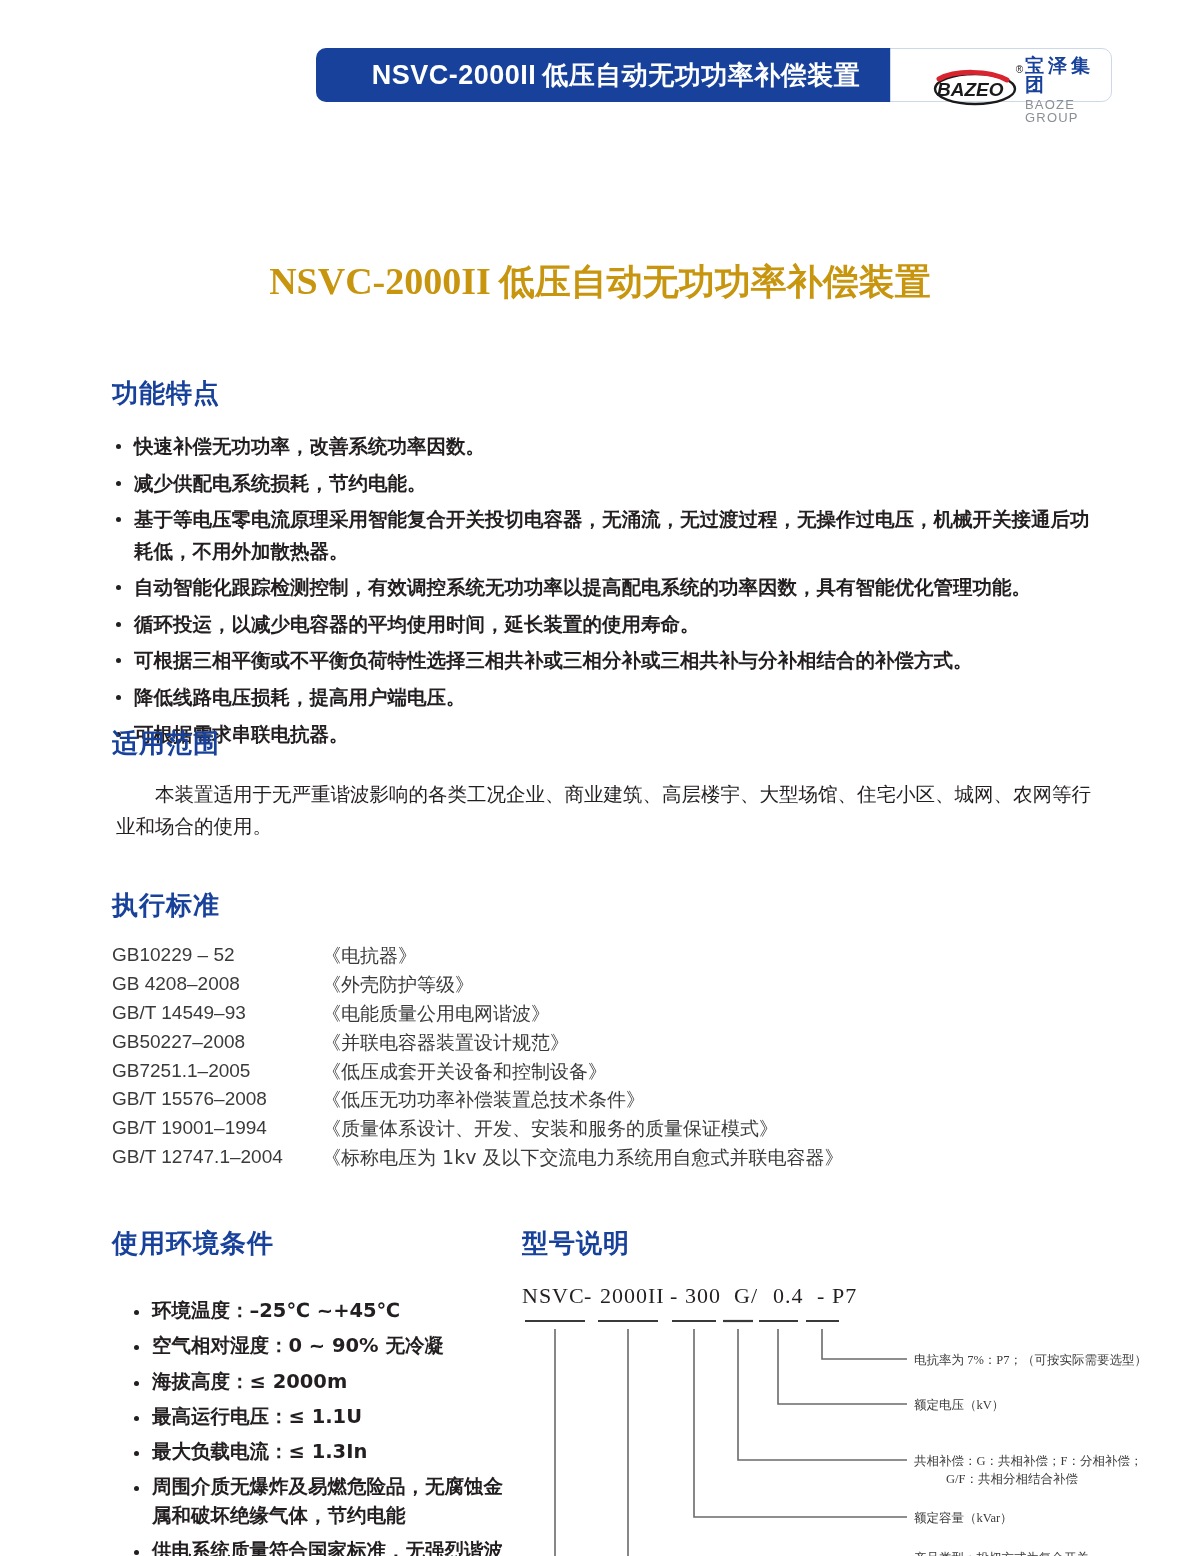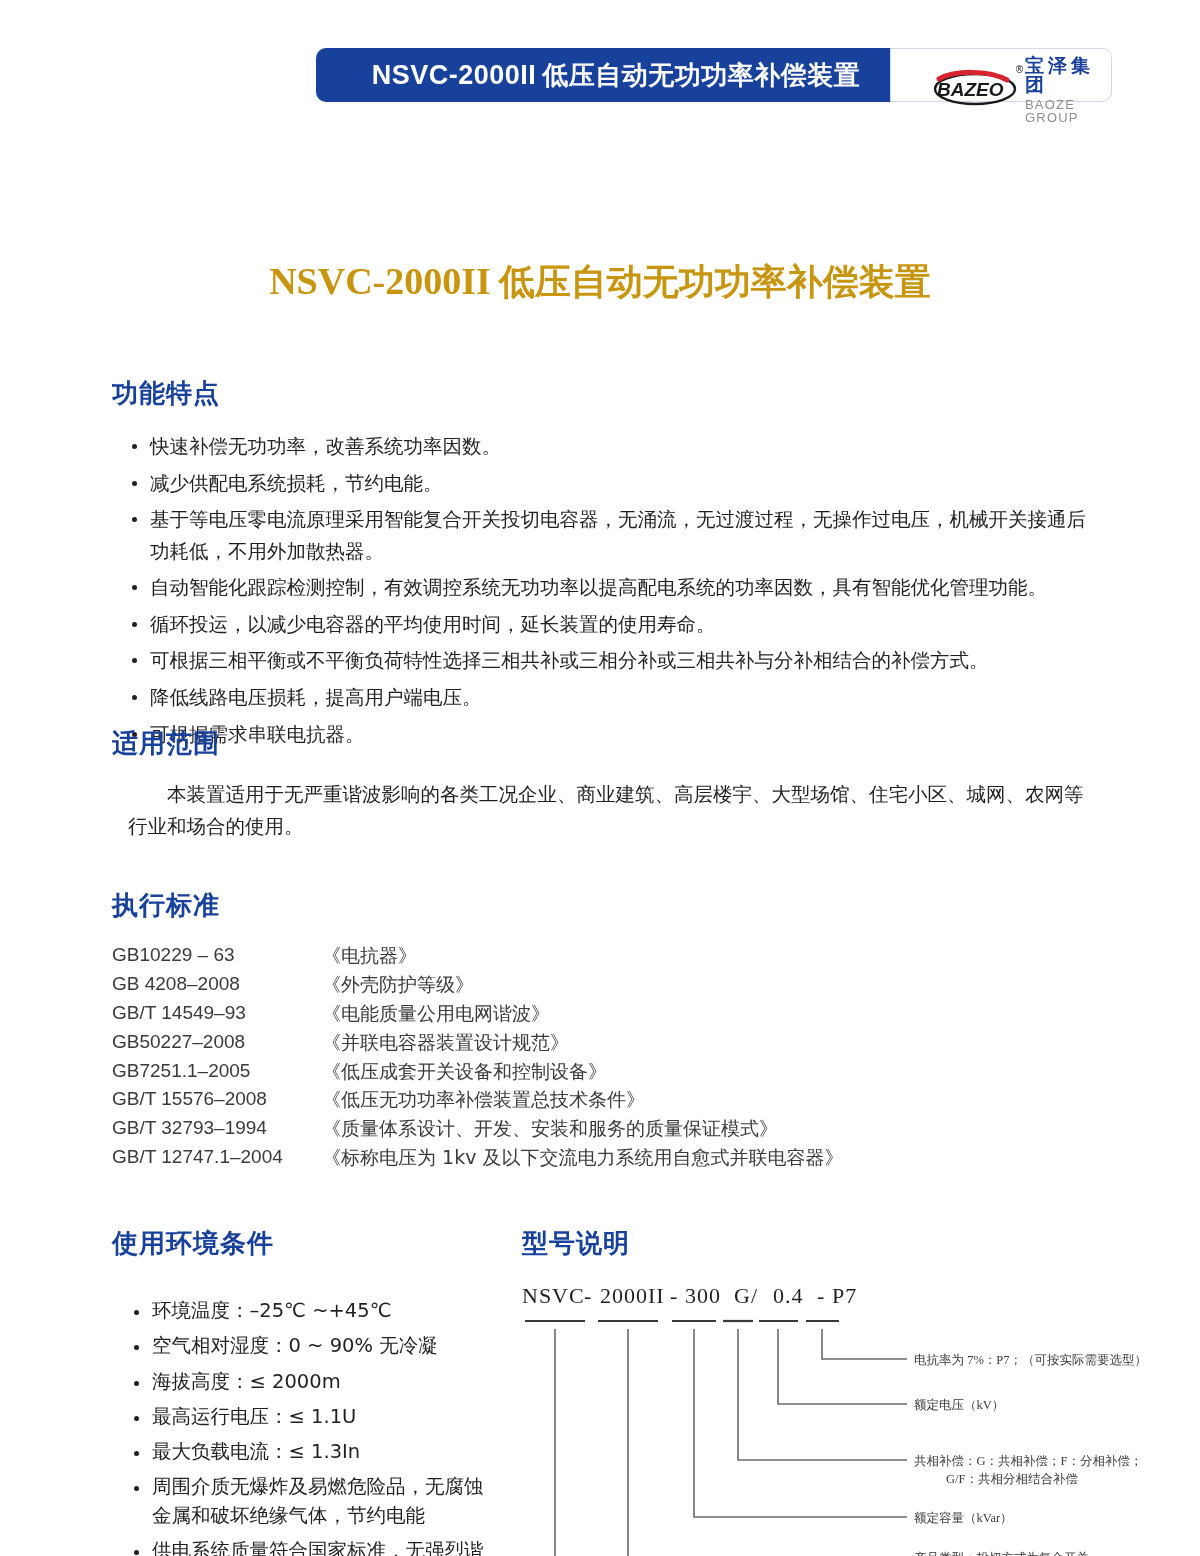--- a/index.html
+++ b/index.html
@@ -143,22 +143,23 @@
   .body-text {
     font-family: "DejaVu Sans", sans-serif;
     font-size: 19.5px;
     color: #231f20;
     line-height: 1.62;
   }
 
   
   ul.bul {
     list-style: none;
-    margin: 16px;
+    margin: 0;
     padding: 0;
+    font-weight: bold;
   }
   ul.bul li {
     position: relative;
     padding-left: 22px;
     margin-bottom: 3px;
   }
   ul.bul li:before {
     content: "";
     position: absolute;
     left: 4px;
@@ -170,21 +171,21 @@
   }
 
   
   #features { position: absolute; left: 112px; top: 376px; width: 990px; }
   #features .sec-head { margin-bottom: 20px; }
   #features ul.bul li { margin-bottom: 5px; }
 
   
   #scope { position: absolute; left: 112px; top: 726px; width: 990px; }
   #scope .sec-head { margin-bottom: 18px; }
-  #scope p { margin: 16px; text-indent: 2em; }
+  #scope p { margin: 4px; text-indent: 2em; }
 
   
   #standards { position: absolute; left: 112px; top: 888px; width: 900px; }
   #standards .sec-head { margin-bottom: 18px; }
   .std-row { display: flex; line-height: 1.52; }
   .std-code {
     width: 210px;
     flex: 0 0 210px;
     font-family: "Liberation Sans", sans-serif;
     font-size: 19px;
@@ -280,21 +281,21 @@
 
 <div id="scope">
   <div class="sec-head">适用范围</div>
   <p class="body-text">本装置适用于无严重谐波影响的各类工况企业、商业建筑、高层楼宇、大型场馆、住宅小区、城网、农网等行业和场合的使用。</p>
 </div>
 
 <div id="standards">
   <div class="sec-head">执行标准</div>
   <div>
     <div class="std-row">
-      <span class="std-code">GB10229 – 63</span>
+      <span class="std-code">GB10229 – 52</span>
       <span class="std-name">《电抗器》</span>
     </div>
     <div class="std-row">
       <span class="std-code">GB 4208–2008</span>
       <span class="std-name">《外壳防护等级》</span>
     </div>
     <div class="std-row">
       <span class="std-code">GB/T 14549–93</span>
       <span class="std-name">《电能质量公用电网谐波》</span>
     </div>
@@ -304,21 +305,21 @@
     </div>
     <div class="std-row">
       <span class="std-code">GB7251.1–2005</span>
       <span class="std-name">《低压成套开关设备和控制设备》</span>
     </div>
     <div class="std-row">
       <span class="std-code">GB/T 15576–2008</span>
       <span class="std-name">《低压无功功率补偿装置总技术条件》</span>
     </div>
     <div class="std-row">
-      <span class="std-code">GB/T 32793–1994</span>
+      <span class="std-code">GB/T 19001–1994</span>
       <span class="std-name">《质量体系设计、开发、安装和服务的质量保证模式》</span>
     </div>
     <div class="std-row">
       <span class="std-code">GB/T 12747.1–2004</span>
       <span class="std-name">《标称电压为 1kv 及以下交流电力系统用自愈式并联电容器》</span>
     </div>
   </div>
 </div>
 
 <div id="environment">

